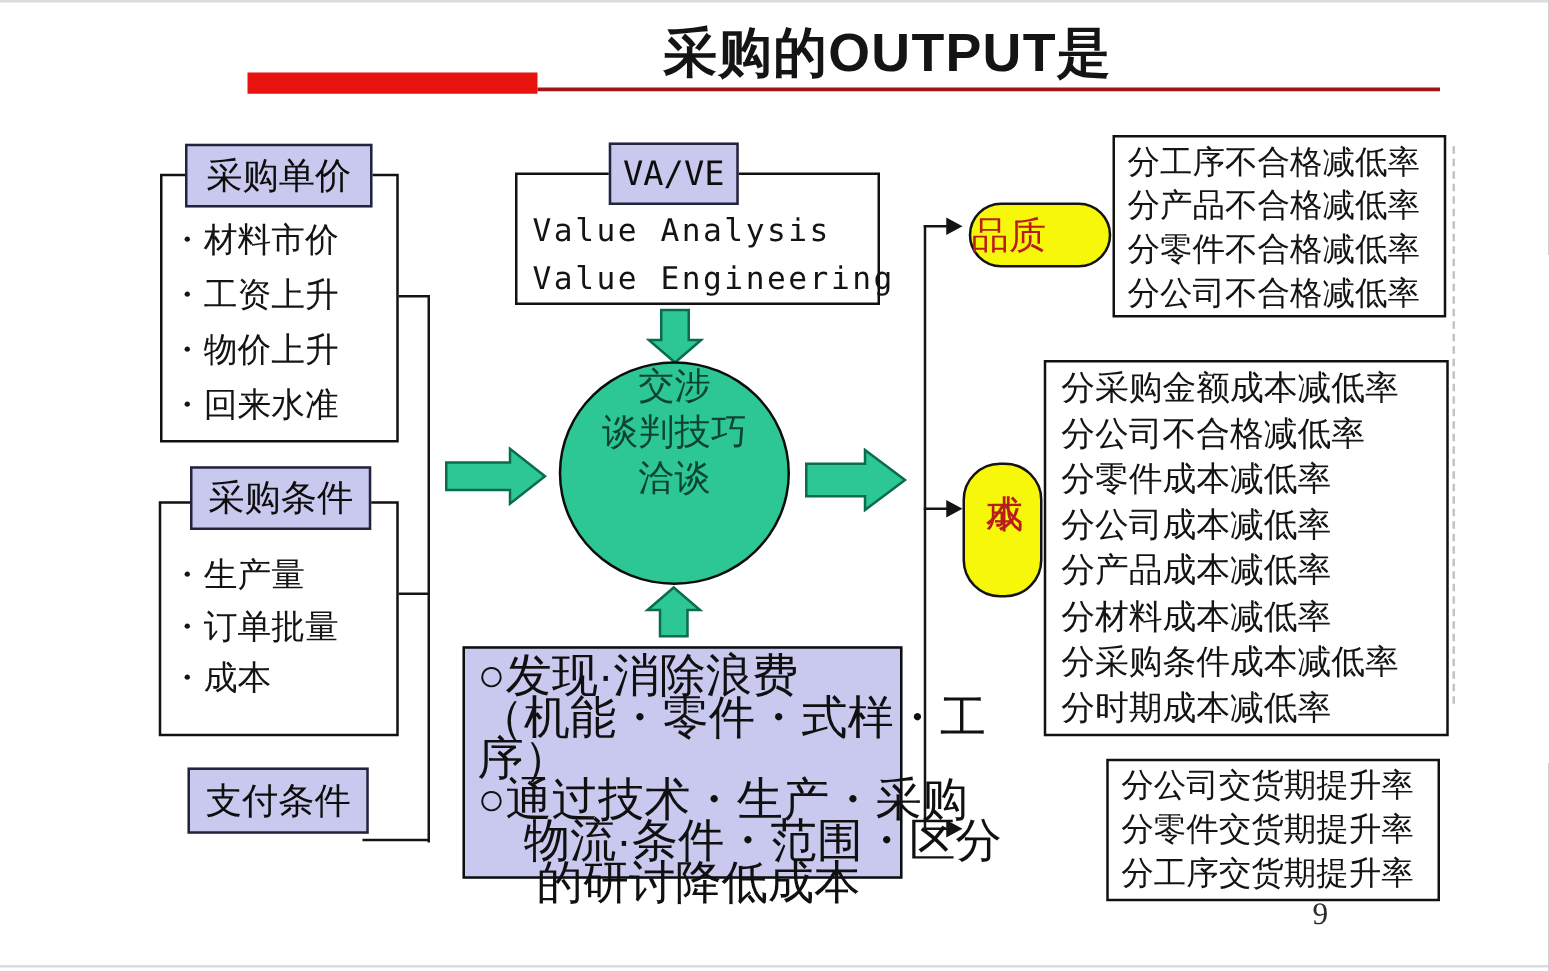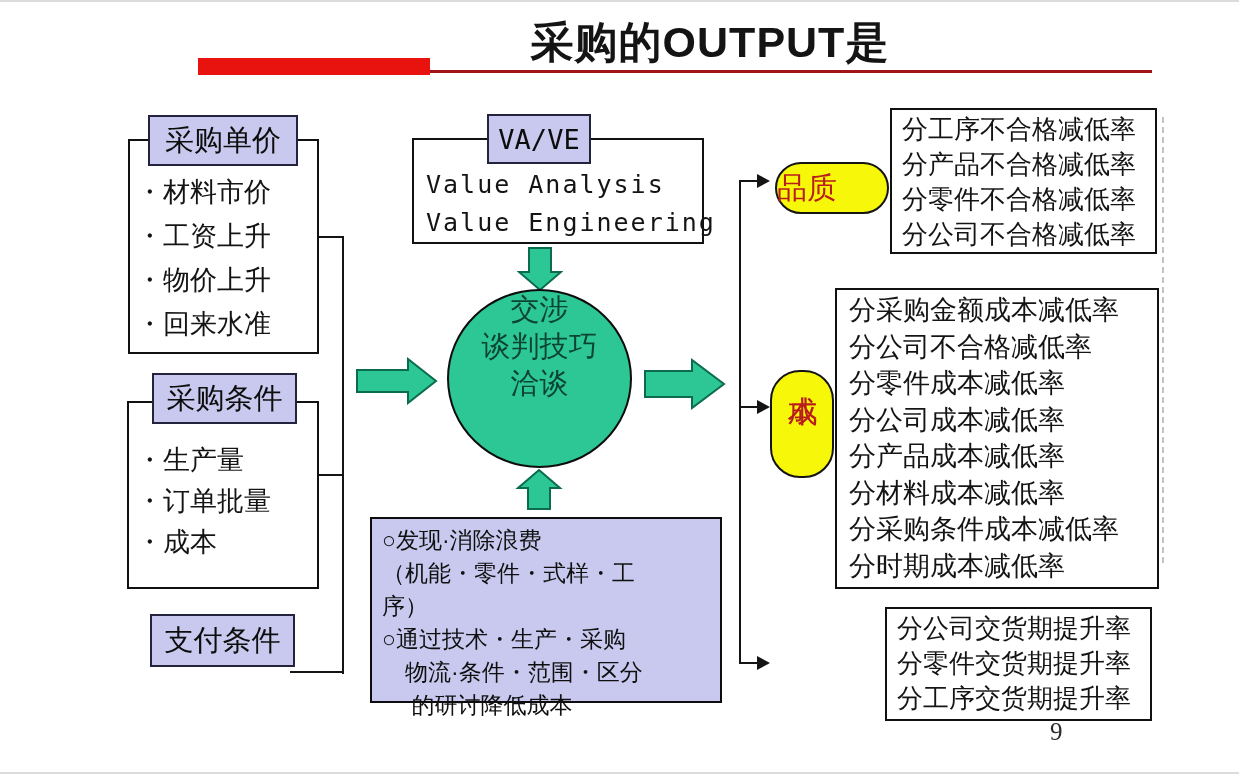--- a/index.html
+++ b/index.html
@@ -29,21 +29,21 @@
     font-family:"DejaVu Sans Mono","Liberation Mono",monospace;font-size:27px;}
   .vave-lines{left:426px;top:166px;font-family:"DejaVu Sans Mono","Liberation Mono",monospace;
     font-size:25px;letter-spacing:2px;}
   .vave-lines div{line-height:38px;}
   .circle{position:absolute;left:447px;top:289px;width:181px;height:175px;border-radius:50%;
     background:#2cc795;border:2px solid #0d0d0d;display:flex;flex-direction:column;
     align-items:center;font-size:29px;color:#0c4434;text-align:center;}
   .circle div{line-height:37px;}
   .cr-box{position:absolute;left:370px;top:517px;width:348px;height:182px;
     background:#c9c9ef;border:2px solid #0d0d0d;overflow:visible;}
-  .cr-lines{position:absolute;left:382px;top:524px;font-size:23px;color:#101010;z-index:3;}
+  .cr-lines{position:absolute;left:382px;top:524px;font-size:37px;color:#101010;z-index:3;}
   .cr-lines div{line-height:33px;white-space:pre;}
   
   .list1{left:136px;top:170px;} .list1 div{line-height:44px;}
   .list2{left:136px;top:440px;} .list2 div{line-height:41px;}
   
   .capsule{position:absolute;background:#f7f70a;border:2px solid #141414;
     display:flex;align-items:center;justify-content:flex-start;color:#b91c1c;}
   .q-cap{left:775px;top:162px;width:110px;height:48px;border-radius:26px;font-size:30px;}
   .c-cap{left:770px;top:370px;width:60px;height:104px;border-radius:30px;font-size:30px;
     writing-mode:vertical-rl;text-orientation:upright;}

